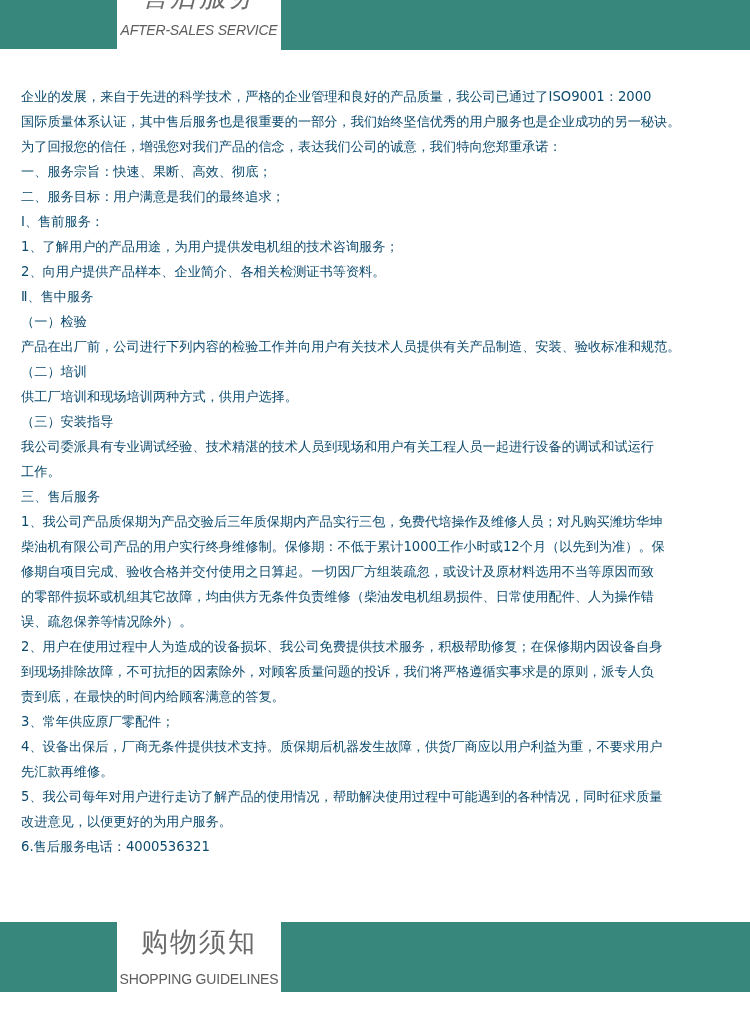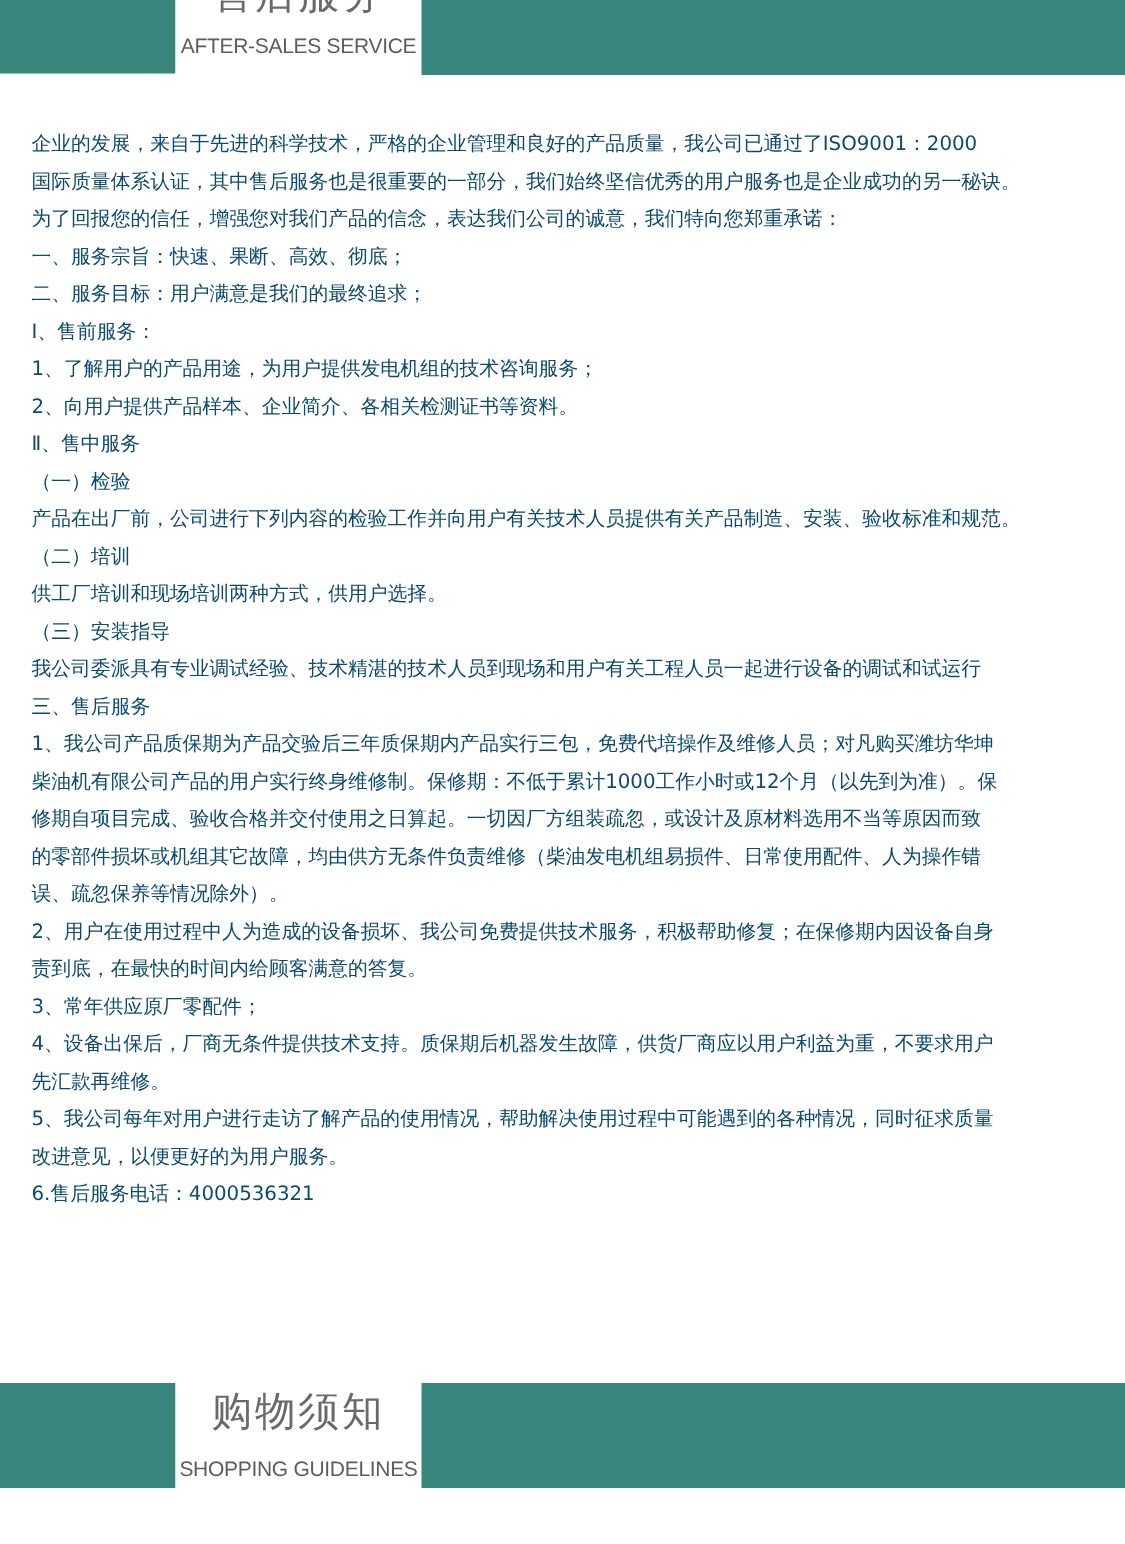--- a/index.html
+++ b/index.html
@@ -3,21 +3,21 @@
 <meta charset="utf-8">
 <style>
   html, body { margin: 0; padding: 0; background: #ffffff; }
   body { width: 750px; height: 1029px; position: relative; overflow: hidden;
          font-family: "DejaVu Sans", "Liberation Sans", sans-serif; color: #555555; }
   .banner { position: absolute; left: 0; width: 750px; }
   .bar { position: absolute; background: #37877d; }
   .label-box { position: absolute; left: 117px; width: 164px; background: #ffffff; text-align: center; }
   .cn-title { font-size: 27px; color: #6a6a6a; letter-spacing: 2px; line-height: 34px; white-space: nowrap; }
   .en-title { font-family: "Liberation Sans", sans-serif; font-size: 14px; color: #5d5d5d; letter-spacing: -0.2px; white-space: nowrap; }
-  #top-banner { top: 0; height: 50px; }
+  #top-banner { top: 0; height: 50px; font-style: italic; }
   #top-banner .bar-left { left: 0; top: 0; width: 117px; height: 49px; }
   #top-banner .bar-right { left: 281px; top: 0; width: 469px; height: 50px; }
   #top-banner .label-box { top: -20px; height: 70px; }
   #top-banner .cn-title { margin-top: 0px; }
   #top-banner .en-title { margin-top: 8px; }
   #bottom-banner { top: 922px; height: 72px; padding-left: 24px; }
   #bottom-banner .bar-left { left: 0; top: 0; width: 117px; height: 70px; }
   #bottom-banner .bar-right { left: 281px; top: 0; width: 469px; height: 70px; }
   #bottom-banner .label-box { top: -10px; height: 84px; }
   #bottom-banner .cn-title { margin-top: 13px; }
@@ -46,27 +46,29 @@
   <div class="line"> Ⅰ、售前服务：</div>
   <div class="line">1、了解用户的产品用途，为用户提供发电机组的技术咨询服务；</div>
   <div class="line">2、向用户提供产品样本、企业简介、各相关检测证书等资料。</div>
   <div class="line">Ⅱ、售中服务</div>
   <div class="line">（一）检验</div>
   <div class="line">产品在出厂前，公司进行下列内容的检验工作并向用户有关技术人员提供有关产品制造、安装、验收标准和规范。</div>
   <div class="line">（二）培训</div>
   <div class="line">供工厂培训和现场培训两种方式，供用户选择。</div>
   <div class="line">（三）安装指导</div>
   <div class="line">我公司委派具有专业调试经验、技术精湛的技术人员到现场和用户有关工程人员一起进行设备的调试和试运行</div>
+  <div class="line">工作。</div>
   <div class="line">三、售后服务</div>
   <div class="line">1、我公司产品质保期为产品交验后三年质保期内产品实行三包，免费代培操作及维修人员；对凡购买潍坊华坤</div>
   <div class="line">柴油机有限公司产品的用户实行终身维修制。保修期：不低于累计1000工作小时或12个月（以先到为准）。保</div>
   <div class="line">修期自项目完成、验收合格并交付使用之日算起。一切因厂方组装疏忽，或设计及原材料选用不当等原因而致</div>
   <div class="line">的零部件损坏或机组其它故障，均由供方无条件负责维修（柴油发电机组易损件、日常使用配件、人为操作错</div>
   <div class="line">误、疏忽保养等情况除外）。</div>
   <div class="line">2、用户在使用过程中人为造成的设备损坏、我公司免费提供技术服务，积极帮助修复；在保修期内因设备自身</div>
+  <div class="line">到现场排除故障，不可抗拒的因素除外，对顾客质量问题的投诉，我们将严格遵循实事求是的原则，派专人负</div>
   <div class="line">责到底，在最快的时间内给顾客满意的答复。</div>
   <div class="line">3、常年供应原厂零配件；</div>
   <div class="line">4、设备出保后，厂商无条件提供技术支持。质保期后机器发生故障，供货厂商应以用户利益为重，不要求用户</div>
   <div class="line">先汇款再维修。</div>
   <div class="line">5、我公司每年对用户进行走访了解产品的使用情况，帮助解决使用过程中可能遇到的各种情况，同时征求质量</div>
   <div class="line">改进意见，以便更好的为用户服务。</div>
   <div class="line">6.售后服务电话：4000536321</div>
 </div>
 
 <div class="banner" id="bottom-banner">

